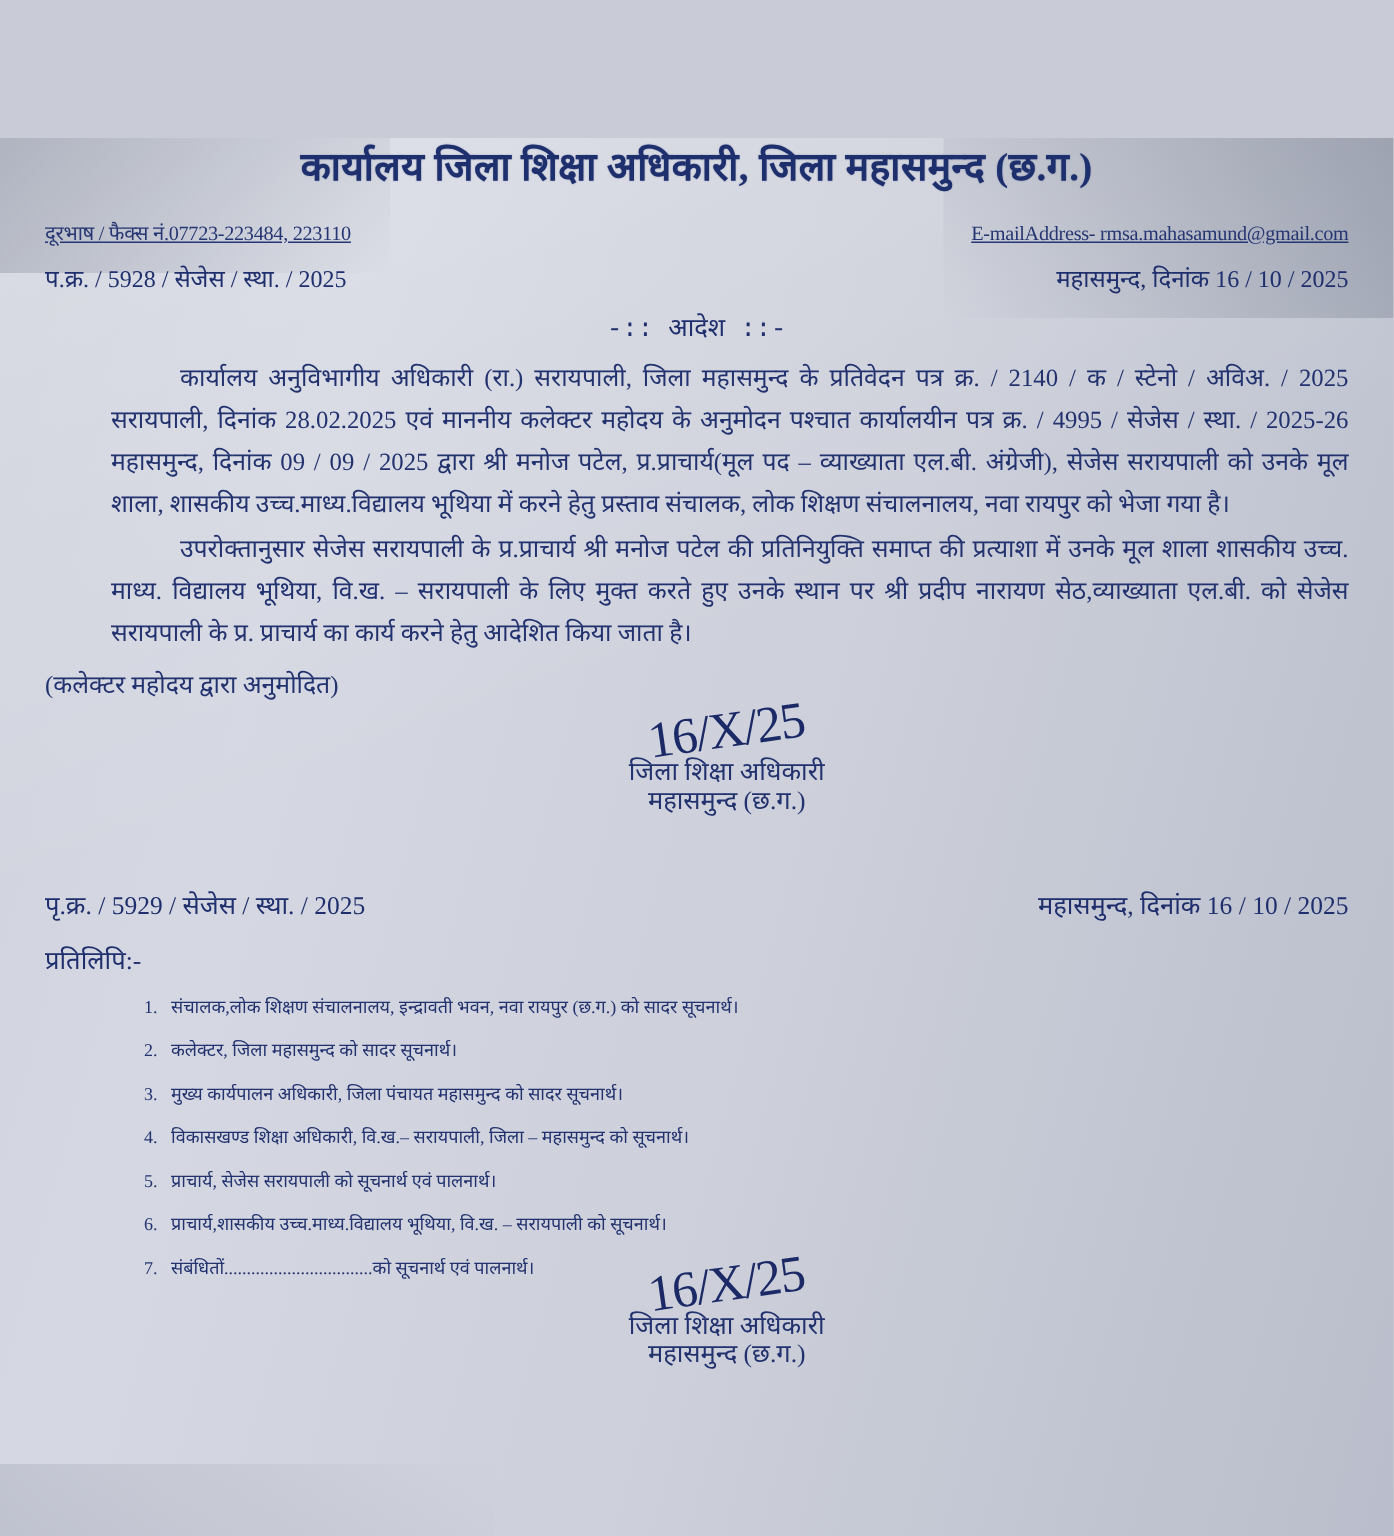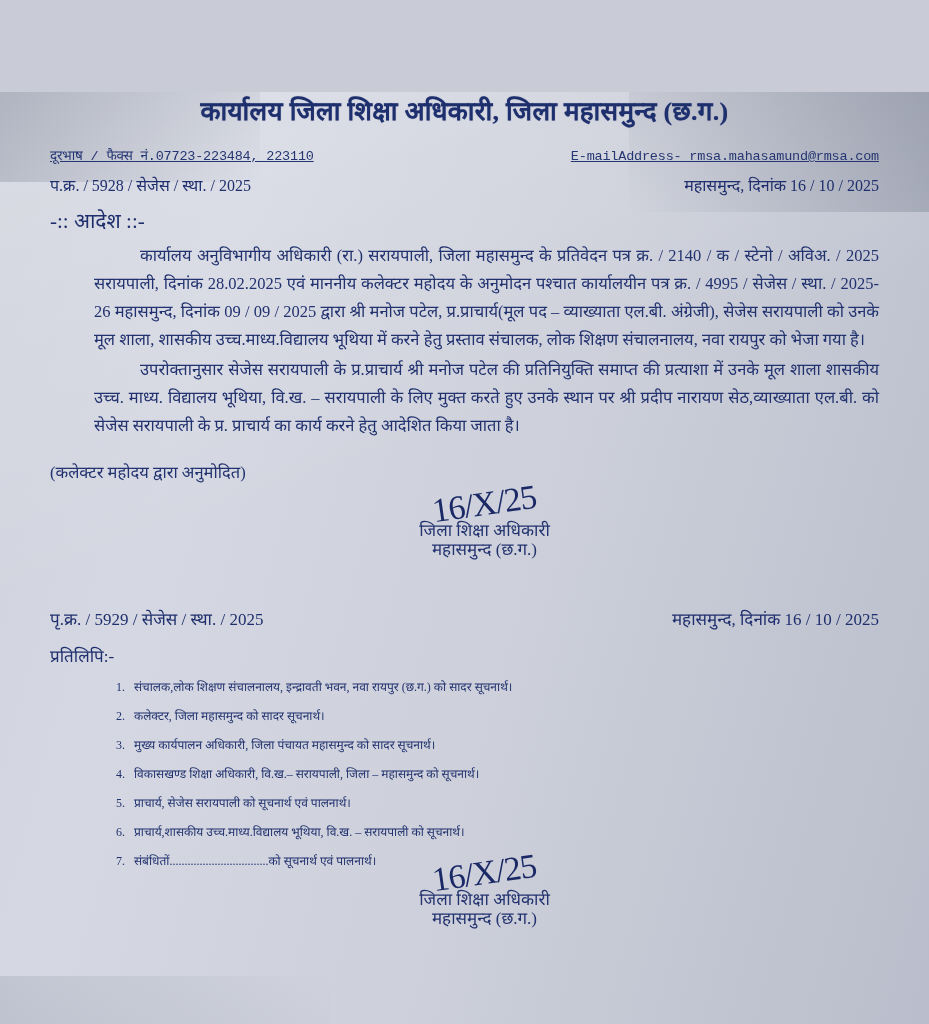--- a/index.html
+++ b/index.html
@@ -37,76 +37,77 @@
     pointer-events: none;
   }
   .shade-bl {
     position: absolute; left: 0; bottom: 0; width: 330px; height: 140px;
     background: linear-gradient(45deg, rgba(90,96,118,0.22), rgba(90,96,118,0));
     pointer-events: none;
   }
 
   .content {
     position: relative;
-    padding: 0 50px;
+    padding: 0 30px;
   }
 
   .title {
     text-align: center;
     font-family: "Liberation Serif", serif;
     font-weight: bold;
     font-size: 26px;
     letter-spacing: 0.3px;
     color: #1e2f6e;
     margin-top: 92px;
     text-shadow: 0 0 1px rgba(30,47,110,0.45);
   }
 
   .contact-row {
     display: flex;
     justify-content: space-between;
     align-items: flex-end;
     margin-top: 18px;
-    font-family: Liberation Mono, monospace;
+    font-family: Liberation Serif, serif;
     font-size: 13.5px;
     color: #253672;
   }
   .contact-row .left { text-decoration: underline; letter-spacing: -0.2px; }
   .contact-row .right { text-decoration: underline; letter-spacing: -0.2px; }
 
   .ref-row {
     display: flex;
     justify-content: space-between;
     align-items: baseline;
     margin-top: 10px;
     font-size: 16px;
     font-family: "Liberation Serif", serif;
     color: #1f2f6d;
   }
 
   .order-head {
-    font-size: 21px;
-    font-family: Liberation Serif, serif;
+    text-align: center;
+    font-size: 17px;
+    font-family: Liberation Mono, monospace;
     margin-top: 10px;
     color: #1f2f6d;
   }
 
   .body-text {
     margin-top: 8px;
     font-family: "Liberation Serif", serif;
     font-size: 16.5px;
     line-height: 28px;
     color: #22326f;
     text-align: justify;
   }
   .body-text p { margin: 0 0 2px 0; }
   .body-text p.indent { text-indent: 46px; margin-left: 44px; }
 
   .approved-line {
-    margin-top: 20px;
+    margin-top: 8px;
     font-family: "Liberation Serif", serif;
     font-size: 16.5px;
     color: #22326f;
   }
 
   .sign-block {
     margin-top: 2px;
     text-align: center;
     position: relative;
     height: 96px;
@@ -188,21 +189,21 @@
   <div class="shade-tl"></div>
   <div class="shade-tr"></div>
   <div class="shade-bl"></div>
 
   <div class="content">
 
     <div class="title">कार्यालय जिला शिक्षा अधिकारी, जिला महासमुन्द (छ.ग.)</div>
 
     <div class="contact-row">
       <span class="left">दूरभाष / फैक्स नं.07723-223484, 223110</span>
-      <span class="right">E-mailAddress- rmsa.mahasamund@rmsa.com</span>
+      <span class="right">E-mailAddress- rmsa.mahasamund@gmail.com</span>
     </div>
 
     <div class="ref-row">
       <span>प.क्र. / 5928 / सेजेस / स्था. / 2025</span>
       <span>महासमुन्द, दिनांक   16 / 10 / 2025</span>
     </div>
 
     <div class="order-head">-:: आदेश ::-</div>
 
     <div class="body-text">

